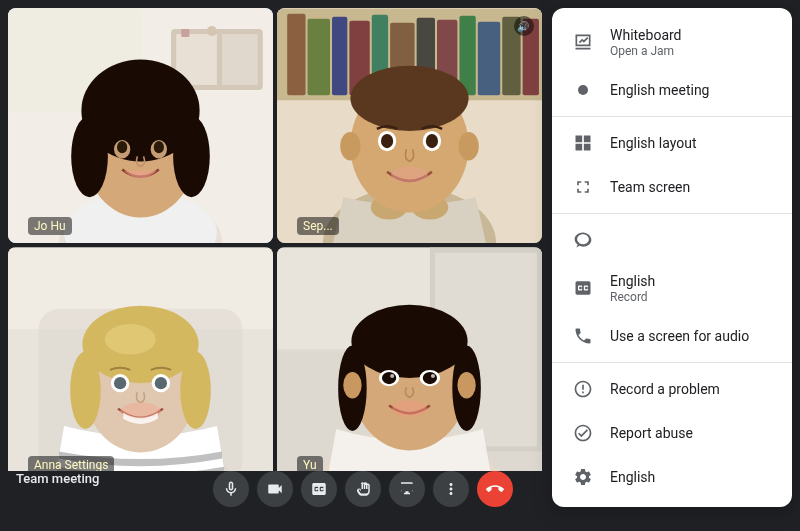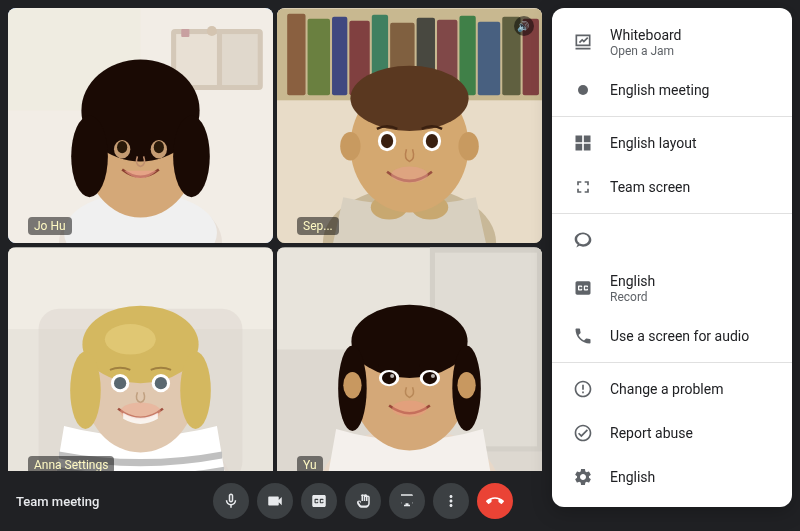--- a/index.html
+++ b/index.html
@@ -66,21 +66,21 @@
 
     
     .toolbar {
       position: absolute;
       bottom: 0;
       left: 0;
       width: 550px;
       height: 60px;
       background: #202124;
       display: flex;
-      align-items: center;
+      align-items: flex-start;
       padding: 0 16px;
       gap: 4px;
     }
 
     .toolbar-left {
       flex: 1;
       font-size: 13px;
       color: #e8eaed;
       font-weight: 500;
     }
@@ -505,21 +505,21 @@
 
   <div class="menu-divider"></div>
 
   <div class="menu-item">
     <div class="menu-icon">
       <svg width="20" height="20" viewBox="0 0 24 24" fill="#5f6368">
         <path d="M11 15h2v2h-2zm0-8h2v6h-2zm.99-5C6.47 2 2 6.48 2 12s4.47 10 9.99 10C17.52 22 22 17.52 22 12S17.52 2 11.99 2zM12 20c-4.42 0-8-3.58-8-8s3.58-8 8-8 8 3.58 8 8-3.58 8-8 8z"></path>
       </svg>
     </div>
     <div class="menu-text">
-      <span class="menu-label">Change a problem</span>
+      <span class="menu-label">Record a problem</span>
     </div>
   </div>
 
   <div class="menu-item">
     <div class="menu-icon">
       <svg width="20" height="20" viewBox="0 0 24 24" fill="#5f6368">
         <path d="M12 2C6.48 2 2 6.48 2 12s4.48 10 10 10 10-4.48 10-10S17.52 2 12 2zm0 18c-4.42 0-8-3.58-8-8s3.58-8 8-8 8 3.58 8 8-3.58 8-8 8zm4.59-12.42L10 14.17l-2.59-2.58L6 13l4 4 8-8z"></path>
       </svg>
     </div>
     <div class="menu-text">

